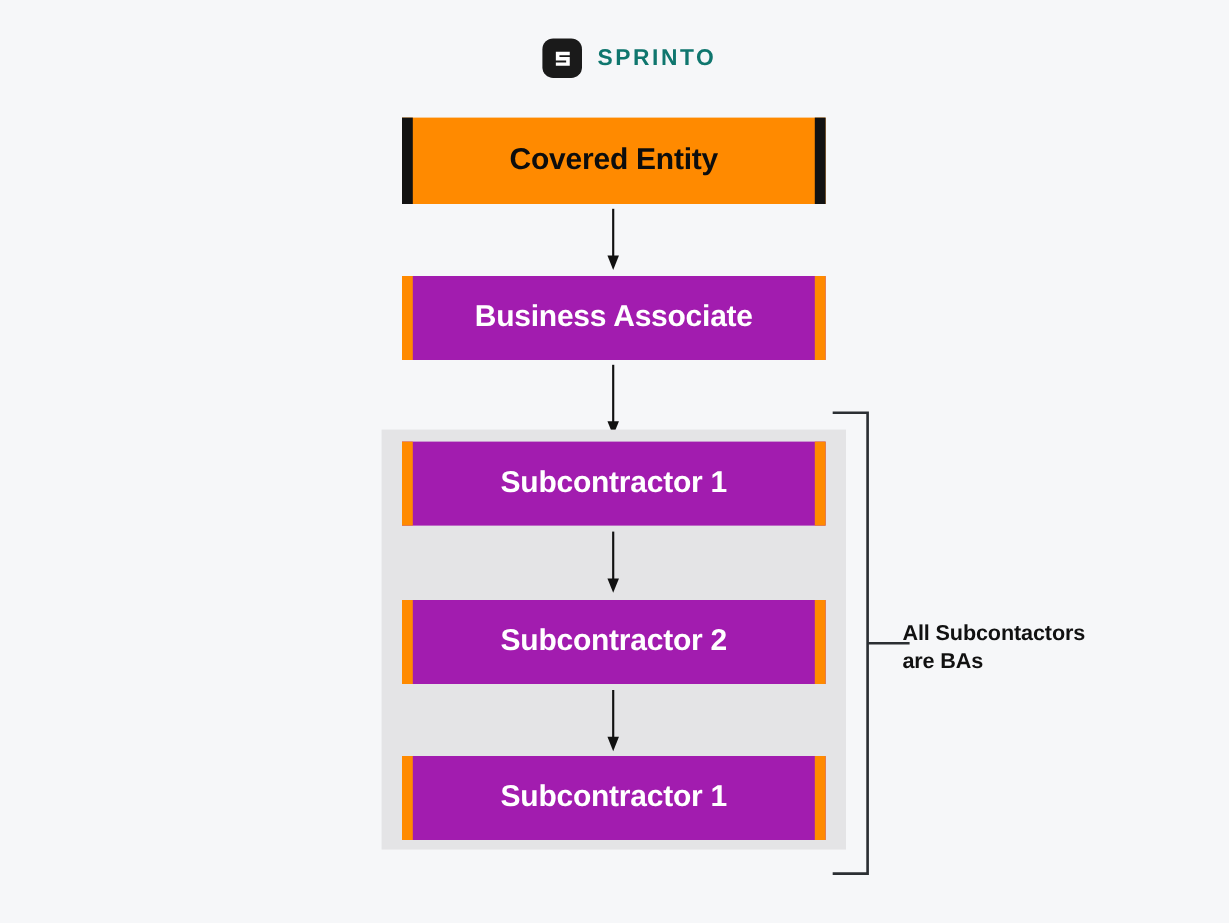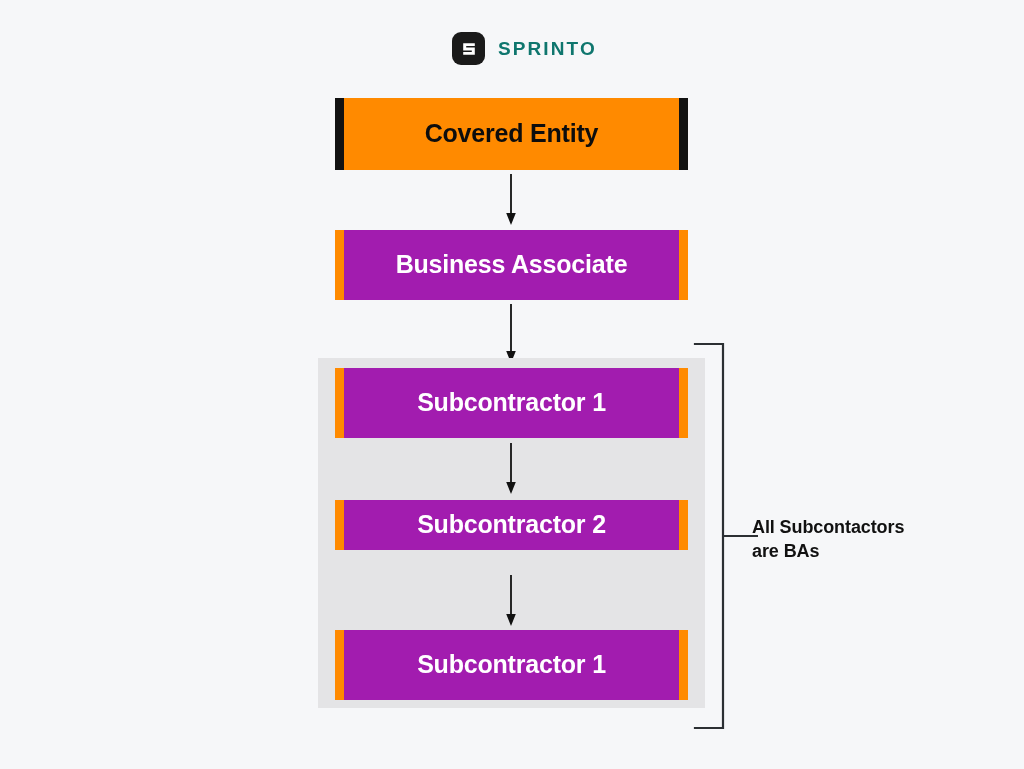--- a/index.html
+++ b/index.html
@@ -154,21 +154,21 @@
     <span class="node-label">Subcontractor 1</span>
   </div>
 
   <div class="arrow" style="left:504px; top:443px; height:52px;">
     <svg width="14" height="52" viewBox="0 0 14 52" aria-hidden="true">
       <line x1="7" y1="0" x2="7" y2="40" stroke="#111111" stroke-width="1.8"></line>
       <polygon points="7,51 2.2,39 11.8,39" fill="#111111"></polygon>
     </svg>
   </div>
 
-  <div class="node variant-dark" style="left:335px; top:500px; width:353px; height:50px;">
+  <div class="node variant-dark" style="left:335px; top:500px; width:353px; height:70px;">
     <span class="node-label">Subcontractor 2</span>
   </div>
 
   <div class="arrow" style="left:504px; top:575px; height:52px;">
     <svg width="14" height="52" viewBox="0 0 14 52" aria-hidden="true">
       <line x1="7" y1="0" x2="7" y2="40" stroke="#111111" stroke-width="1.8"></line>
       <polygon points="7,51 2.2,39 11.8,39" fill="#111111"></polygon>
     </svg>
   </div>
 

